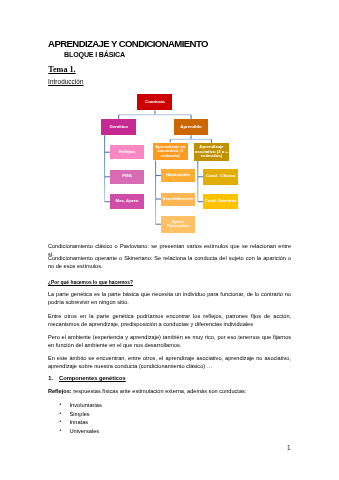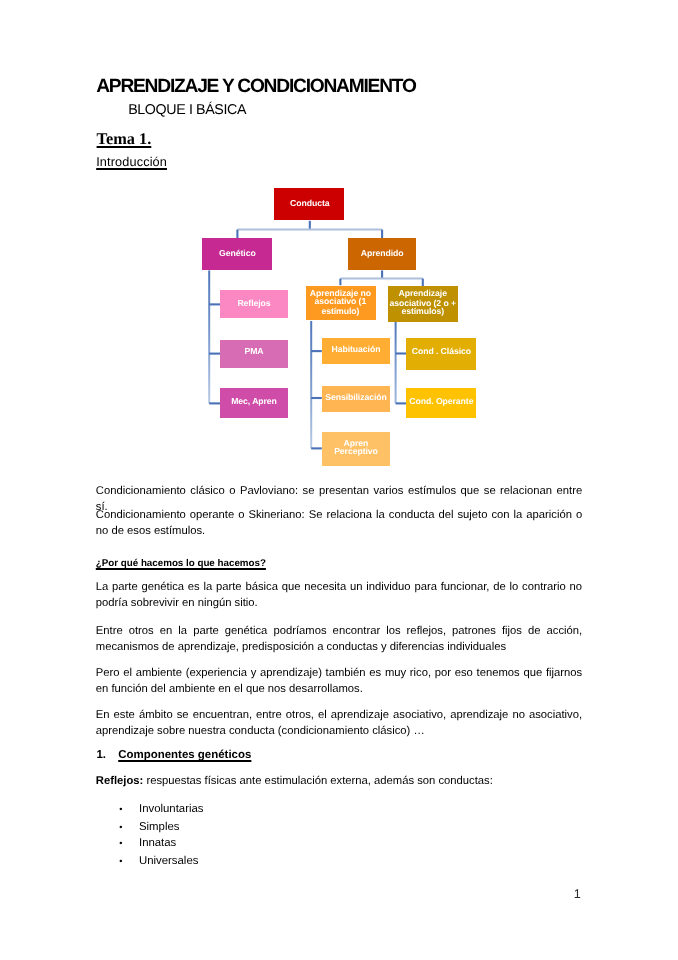--- a/index.html
+++ b/index.html
@@ -4,21 +4,21 @@
 <title>Aprendizaje y Condicionamiento</title>
 <style>
   html,body{margin:0;padding:0;}
   body{width:339px;height:480px;background:#ffffff;overflow:hidden;
        font-family:"Liberation Sans",sans-serif;color:#000;
        -webkit-font-smoothing:antialiased;}
   .page{position:relative;width:296px;height:480px;background:#fff;overflow:hidden;}
 
   .doc-title{position:absolute;left:48.1px;top:37.7px;font-size:9.6px;font-weight:bold;
              letter-spacing:-0.61px;white-space:nowrap;}
-  .doc-sub{position:absolute;left:48.1px;top:51.1px;font-size:7.13px;font-weight:normal;
+  .doc-sub{position:absolute;left:48.1px;top:51.1px;font-size:7.13px;font-weight:bold;
            letter-spacing:-0.19px;white-space:nowrap;padding-left:16px;}
   .tema{position:absolute;left:48.3px;top:65.0px;font-size:8.16px;font-weight:bold;
         font-family:"Liberation Serif",serif;text-decoration:underline;
         text-underline-offset:1.1px;text-decoration-thickness:0.7px;white-space:nowrap;text-align:center;}
   .intro{position:absolute;left:48.1px;top:78.4px;font-size:6.35px;
          text-decoration:underline;text-underline-offset:0.9px;
          text-decoration-thickness:0.6px;letter-spacing:0.07px;white-space:nowrap;}
 
   
   .diagram{position:absolute;left:0;top:0;width:339px;height:480px;}

